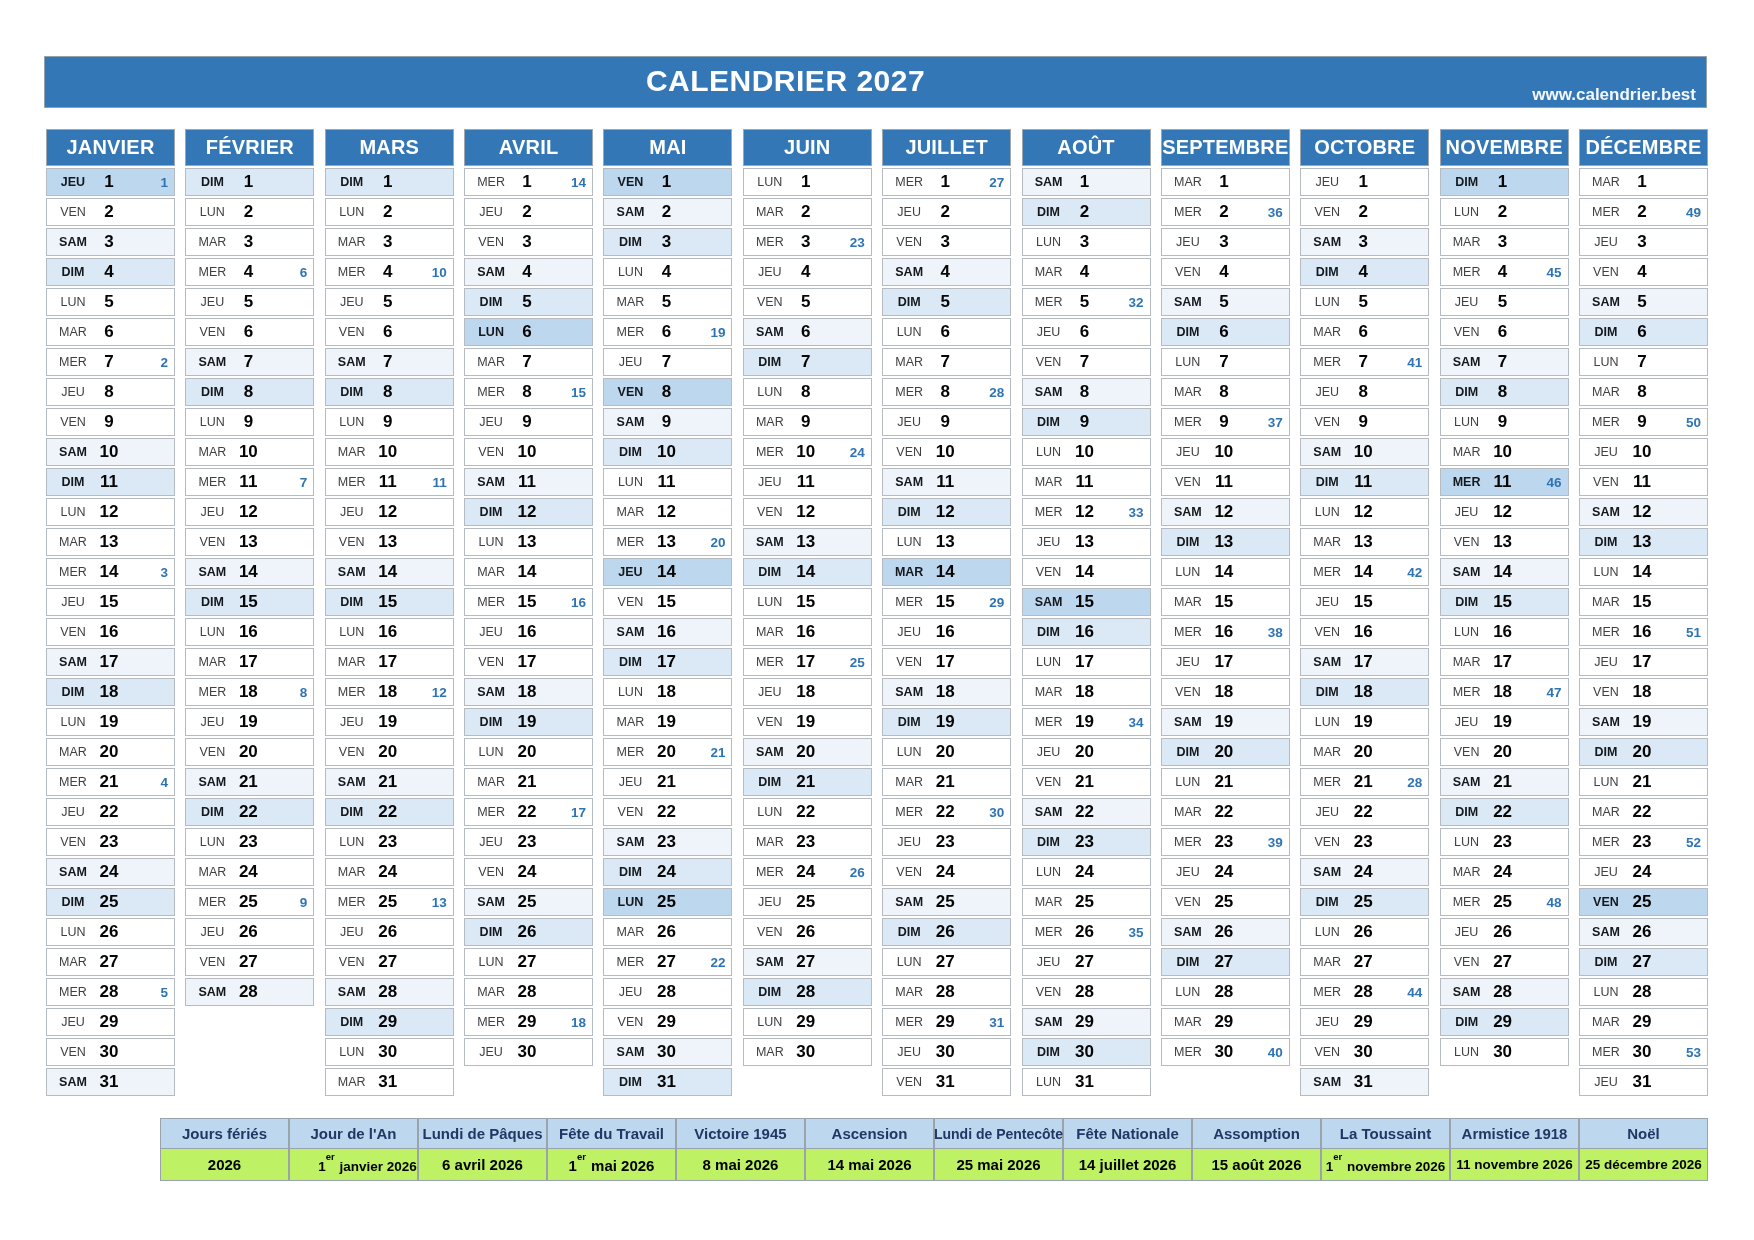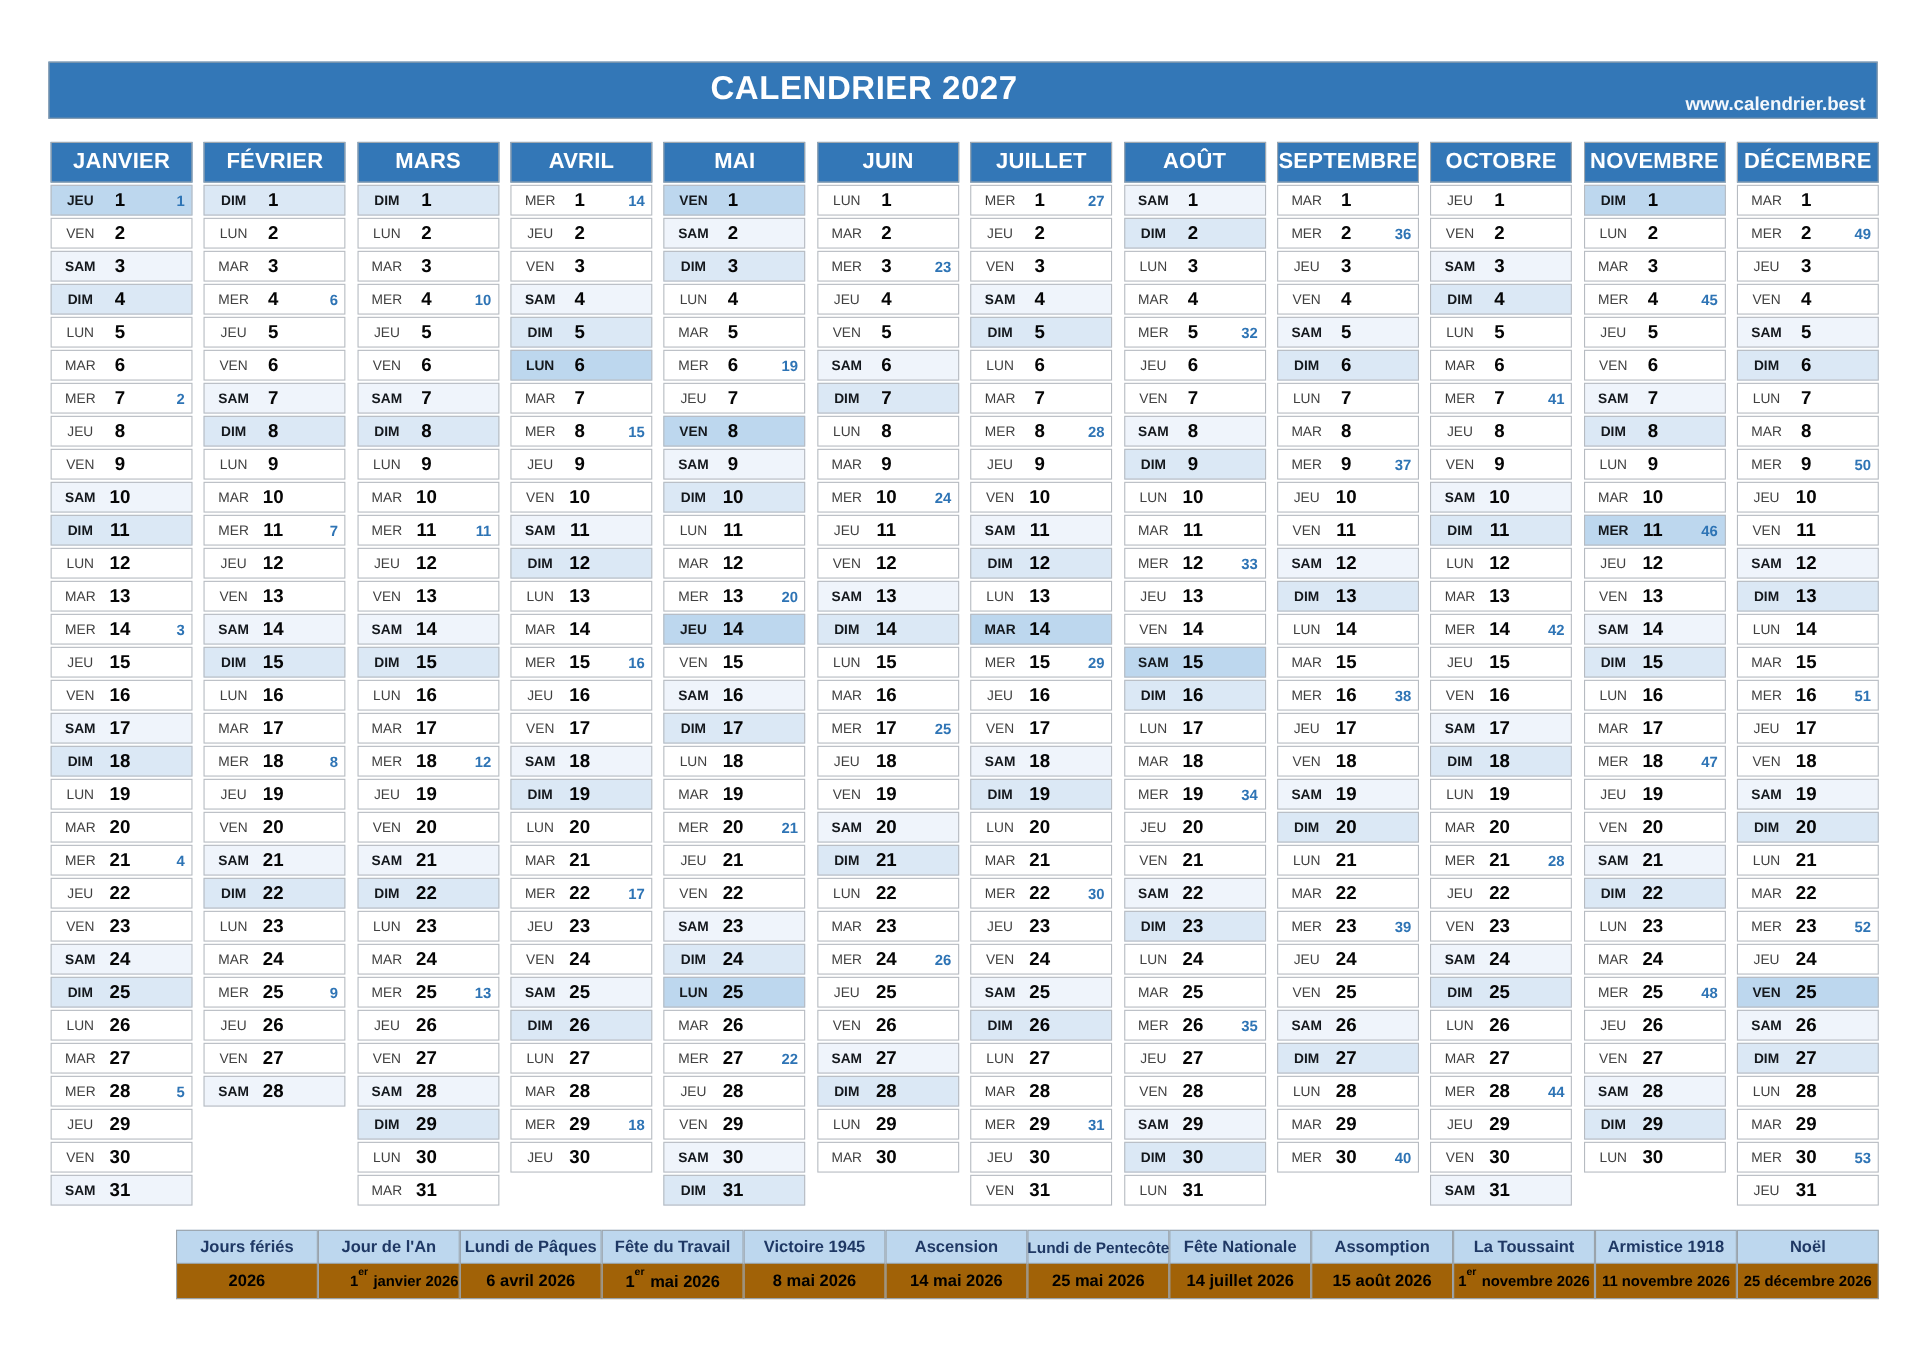--- a/index.html
+++ b/index.html
@@ -52,21 +52,21 @@
     position:absolute; left:46px; top:1118px; width:1662px;
     display:flex; justify-content:flex-end;
   }
   .fcell{ width:129px; }
   .fhead{
     height:31px; background:var(--fhead-bg); border:1px solid #9aa3ab;
     color:var(--fhead-text); font-weight:bold; font-size:15px;
     display:flex; align-items:center; justify-content:center; white-space:nowrap;
   }
   .fval{
-    height:32px; background:#a16207; border:1px solid #9aa3ab; border-top:none;
+    height:32px; background:#bef264; border:1px solid #9aa3ab; border-top:none;
     color:#000000; font-weight:bold; font-size:15px;
     display:flex; align-items:center; justify-content:center; white-space:nowrap;
   }
   .fval sup{ font-size:9.5px; position:relative; top:-5px; margin-right:1px; }
 </style>
 </head>
 <body>
 
 <div class="titlebar">
   <div class="bar-title">CALENDRIER 2027</div>

